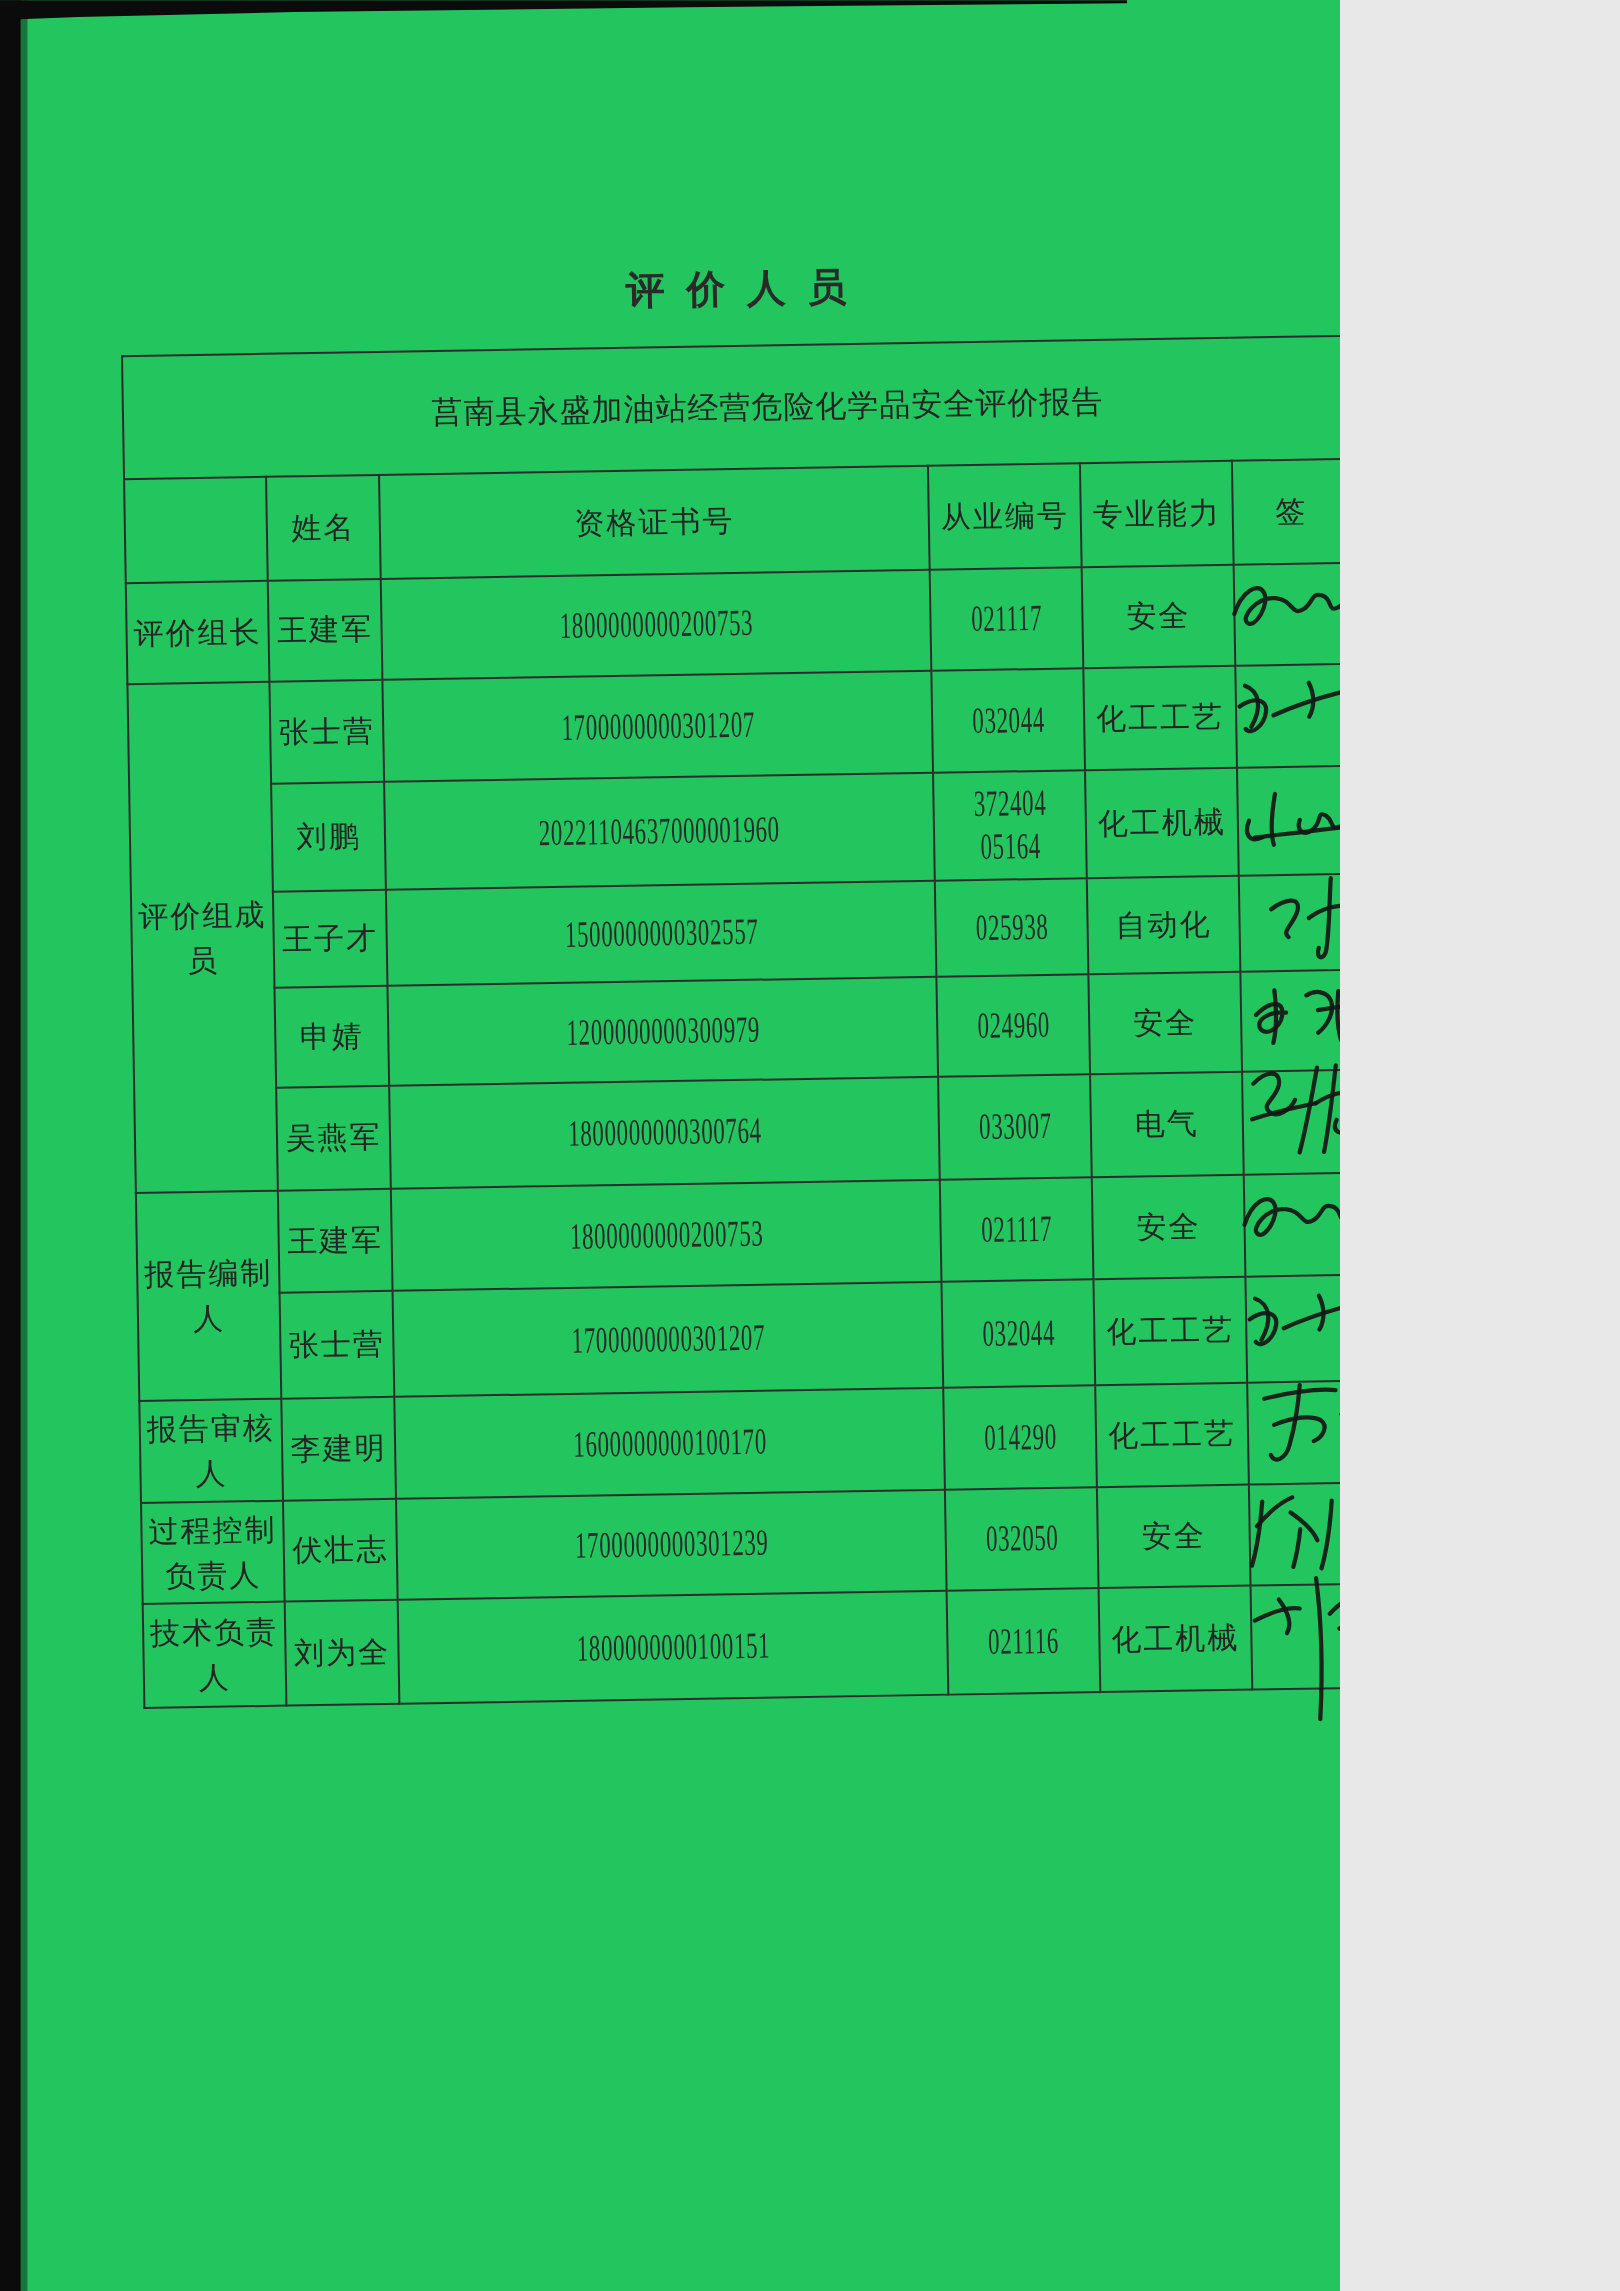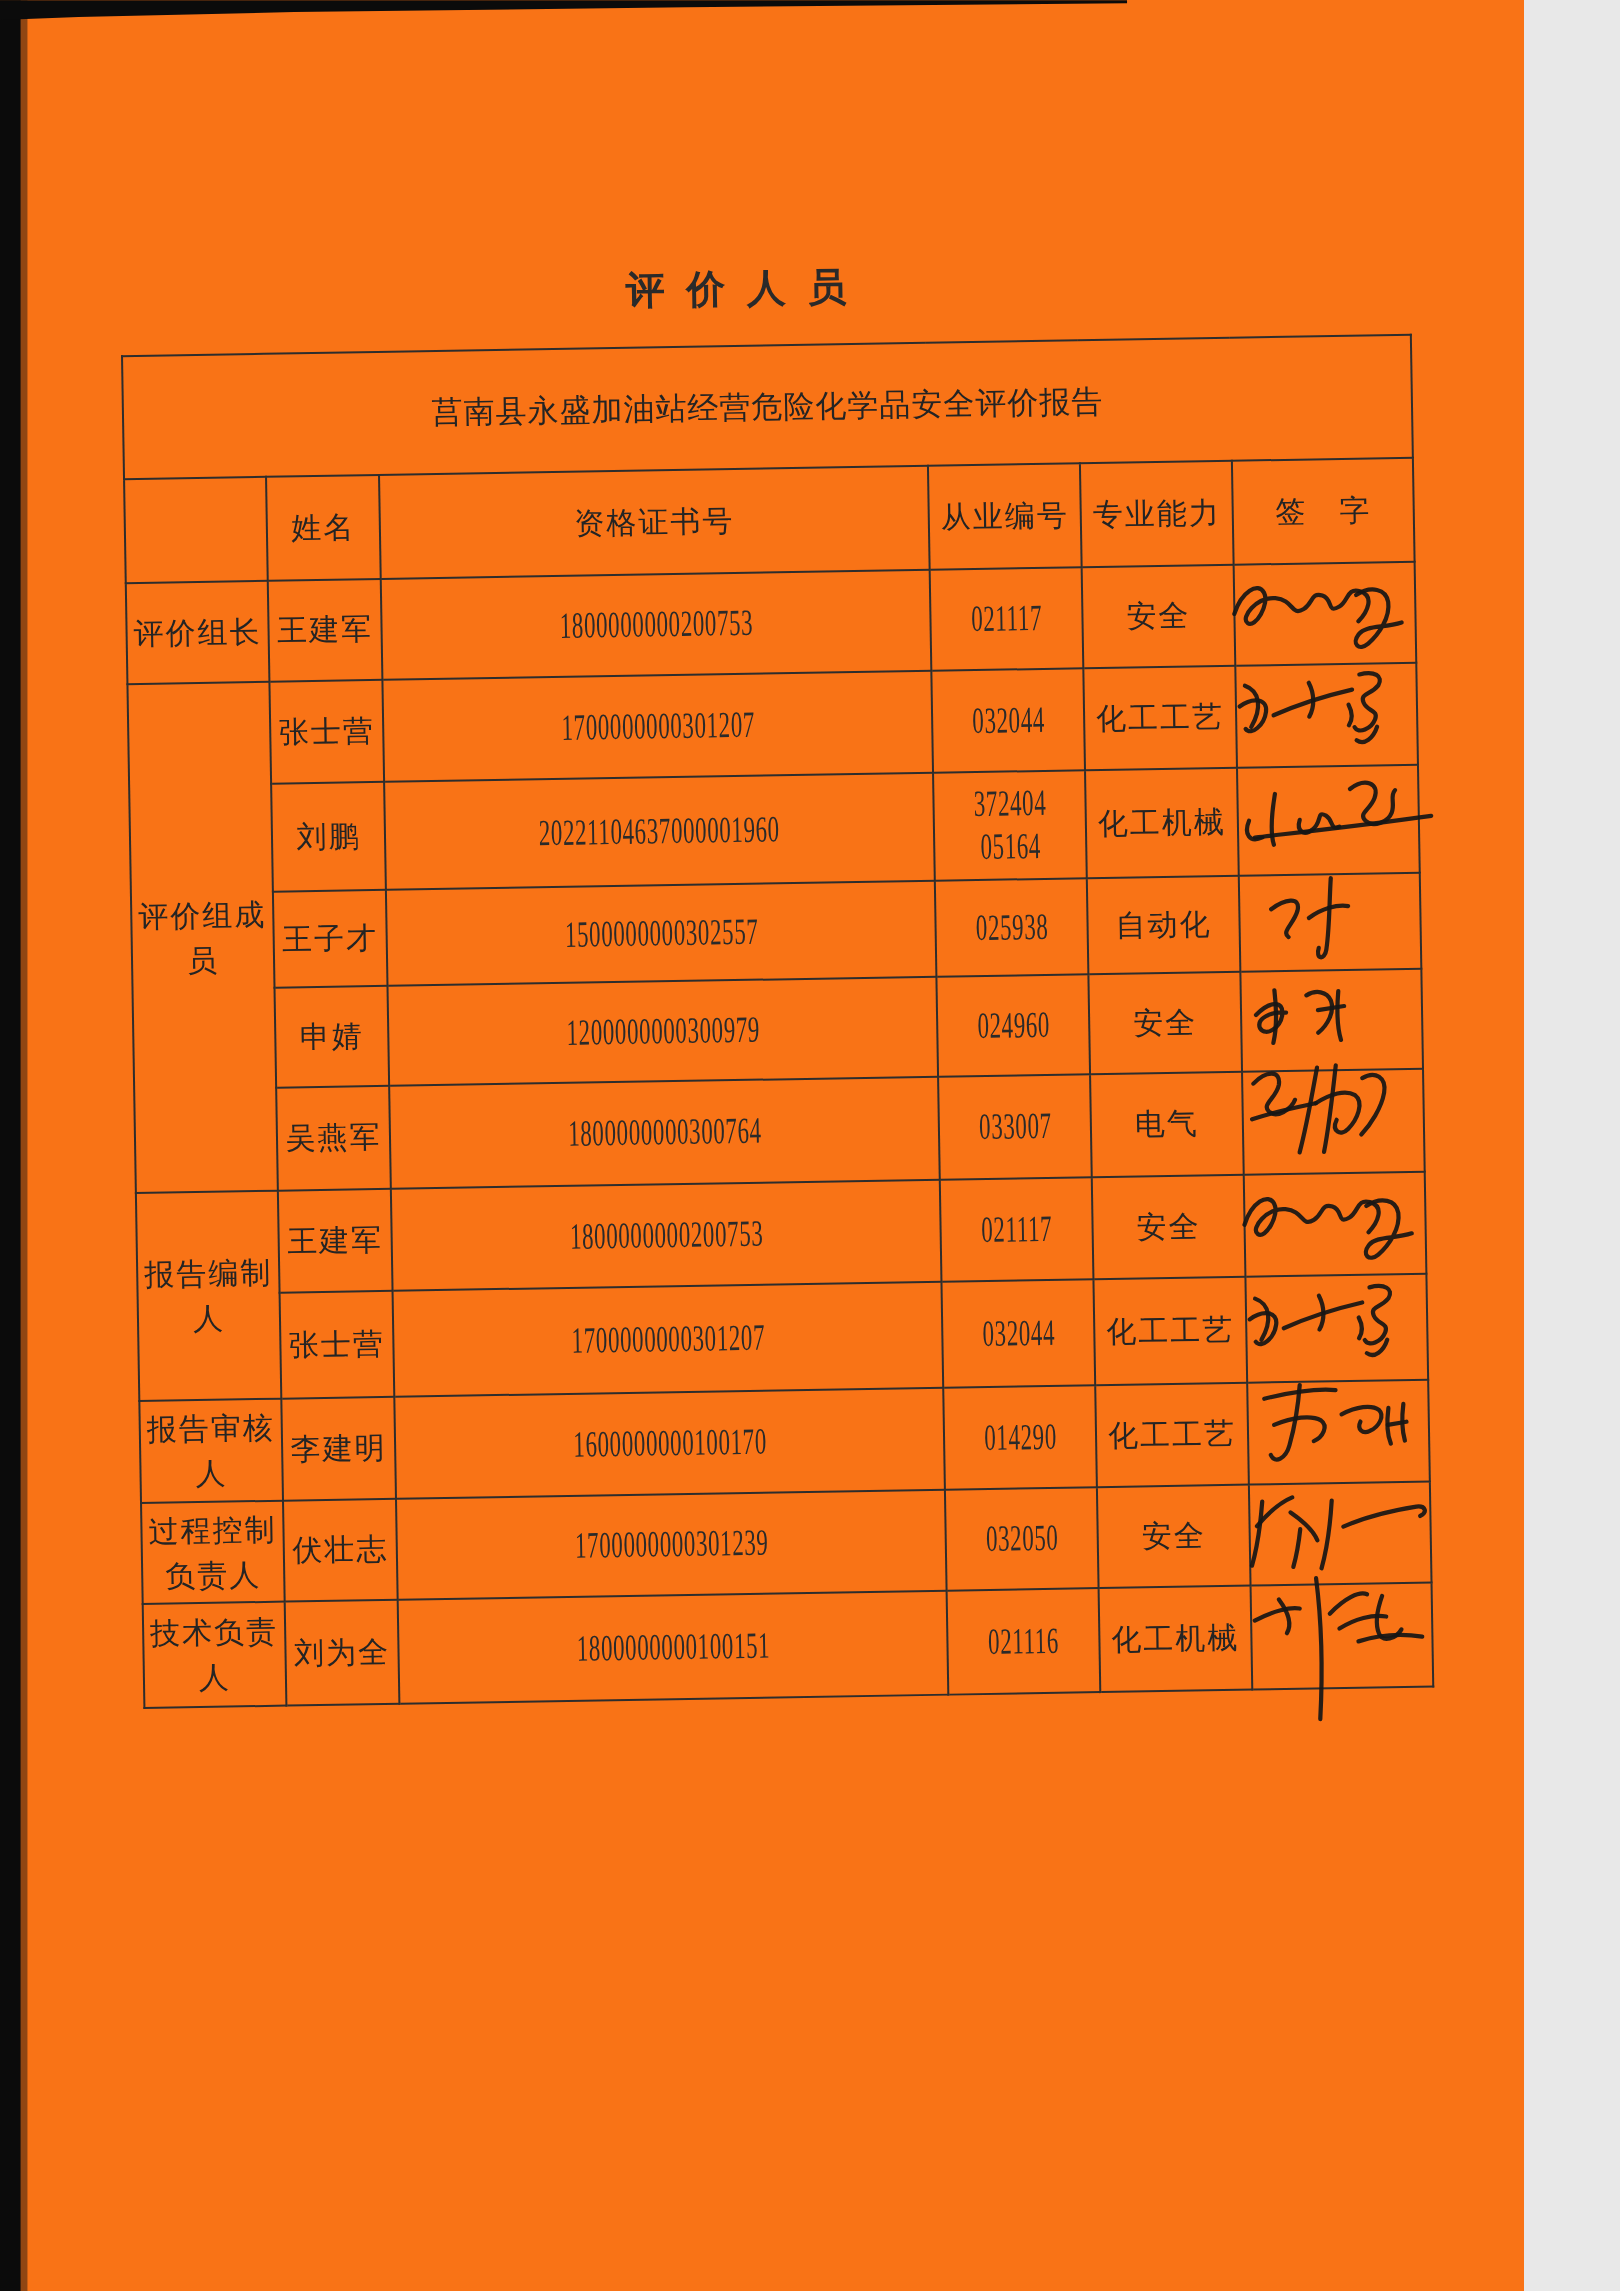--- a/index.html
+++ b/index.html
@@ -1,19 +1,19 @@
 <!DOCTYPE html>
 <html><head>
 <meta charset="utf-8">
 <style>
   html,body{margin:0;padding:0;background:#e8e8e8;}
   .page{
     position:relative;
-    width:1524px;height:2292px;
-    background:#f97316;
+    width:1340px;height:2292px;
+    background:#22c55e;
     overflow:hidden;
     font-family:"Liberation Serif","DejaVu Serif",serif;
     color:#1f1f1f;
   }
   .sheet{
     position:absolute;left:0;top:0;width:1620px;height:2292px;
     transform:rotate(-0.95deg);
     transform-origin:137px 1019px;
   }
   .page-title{

